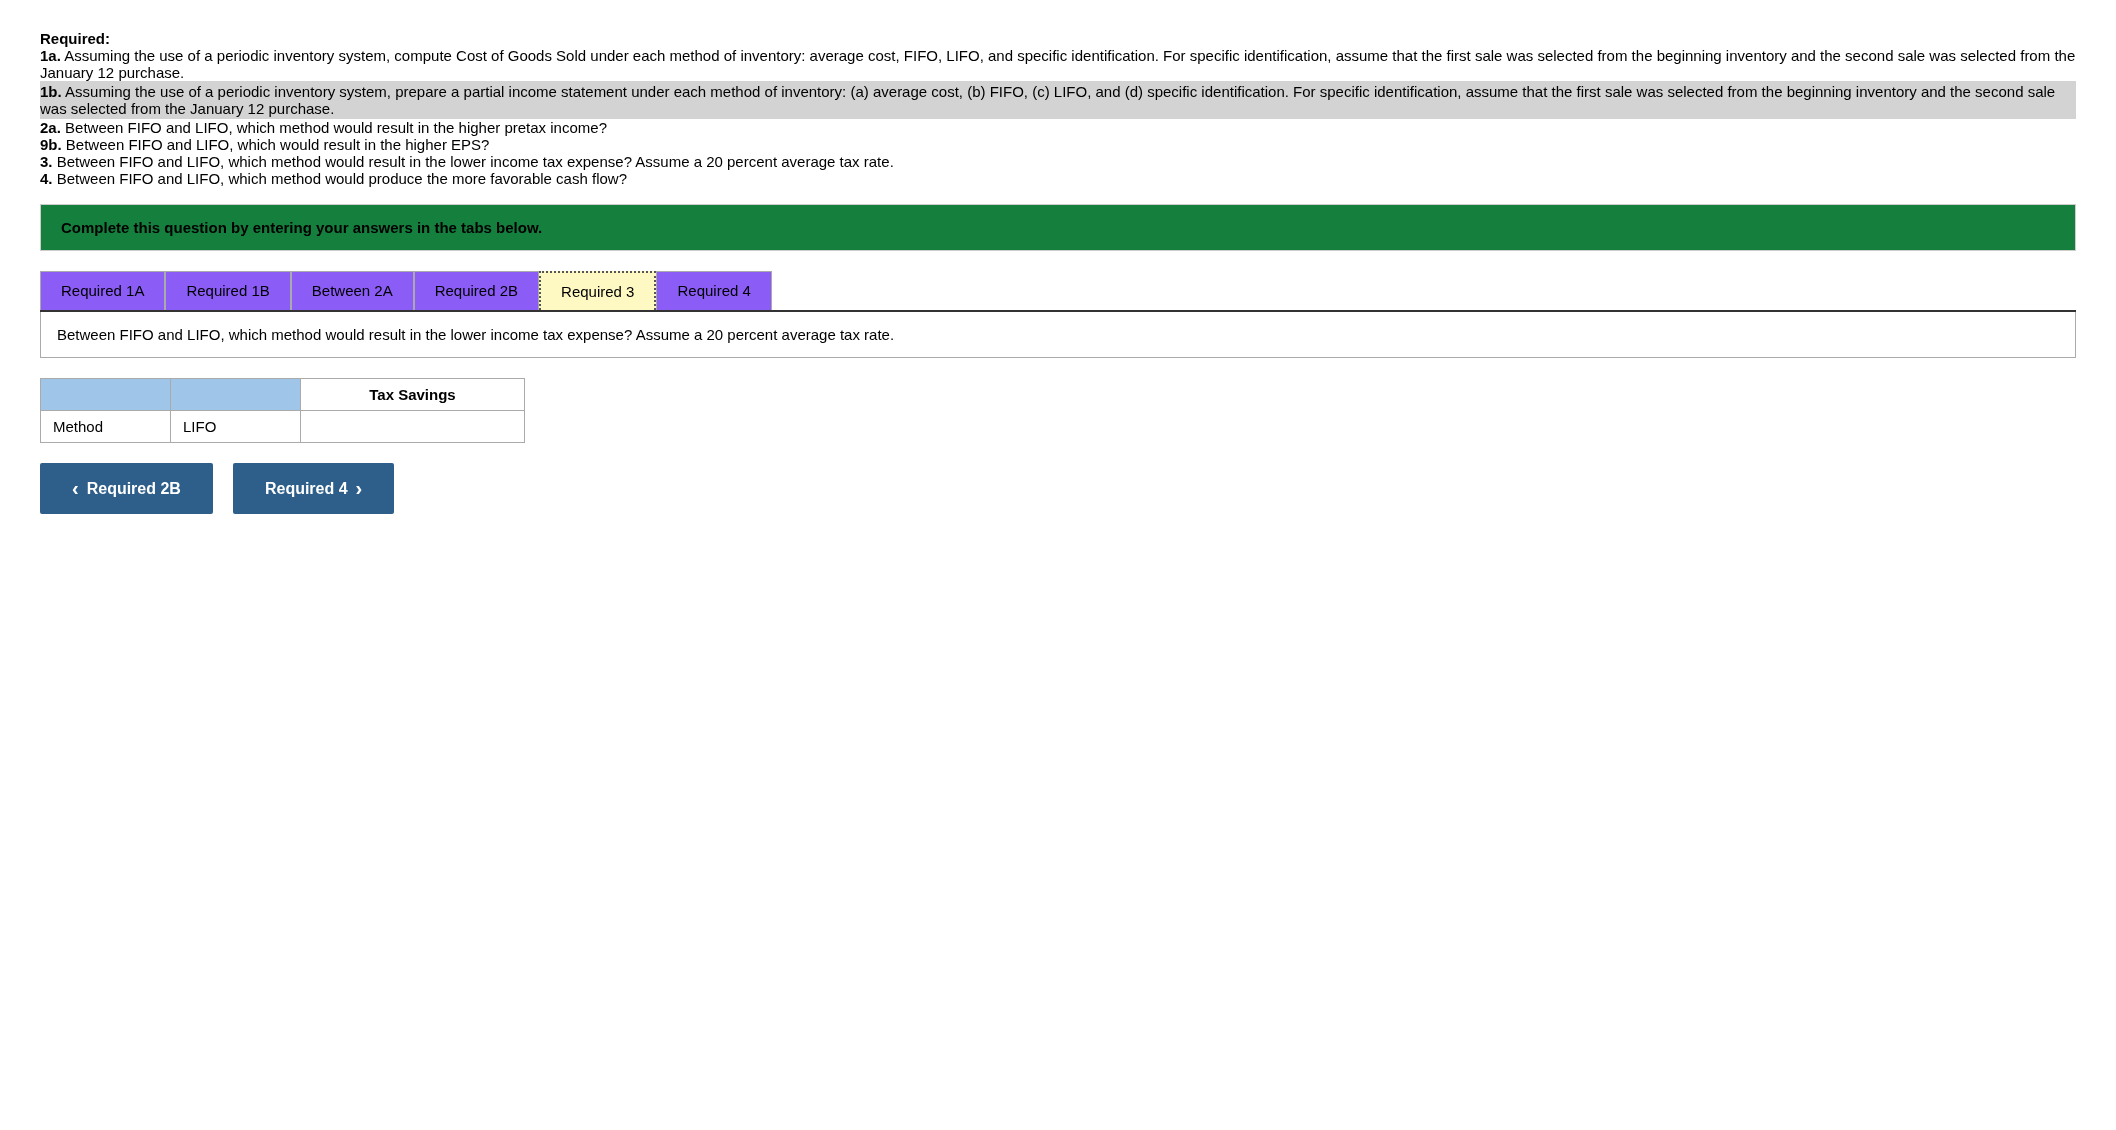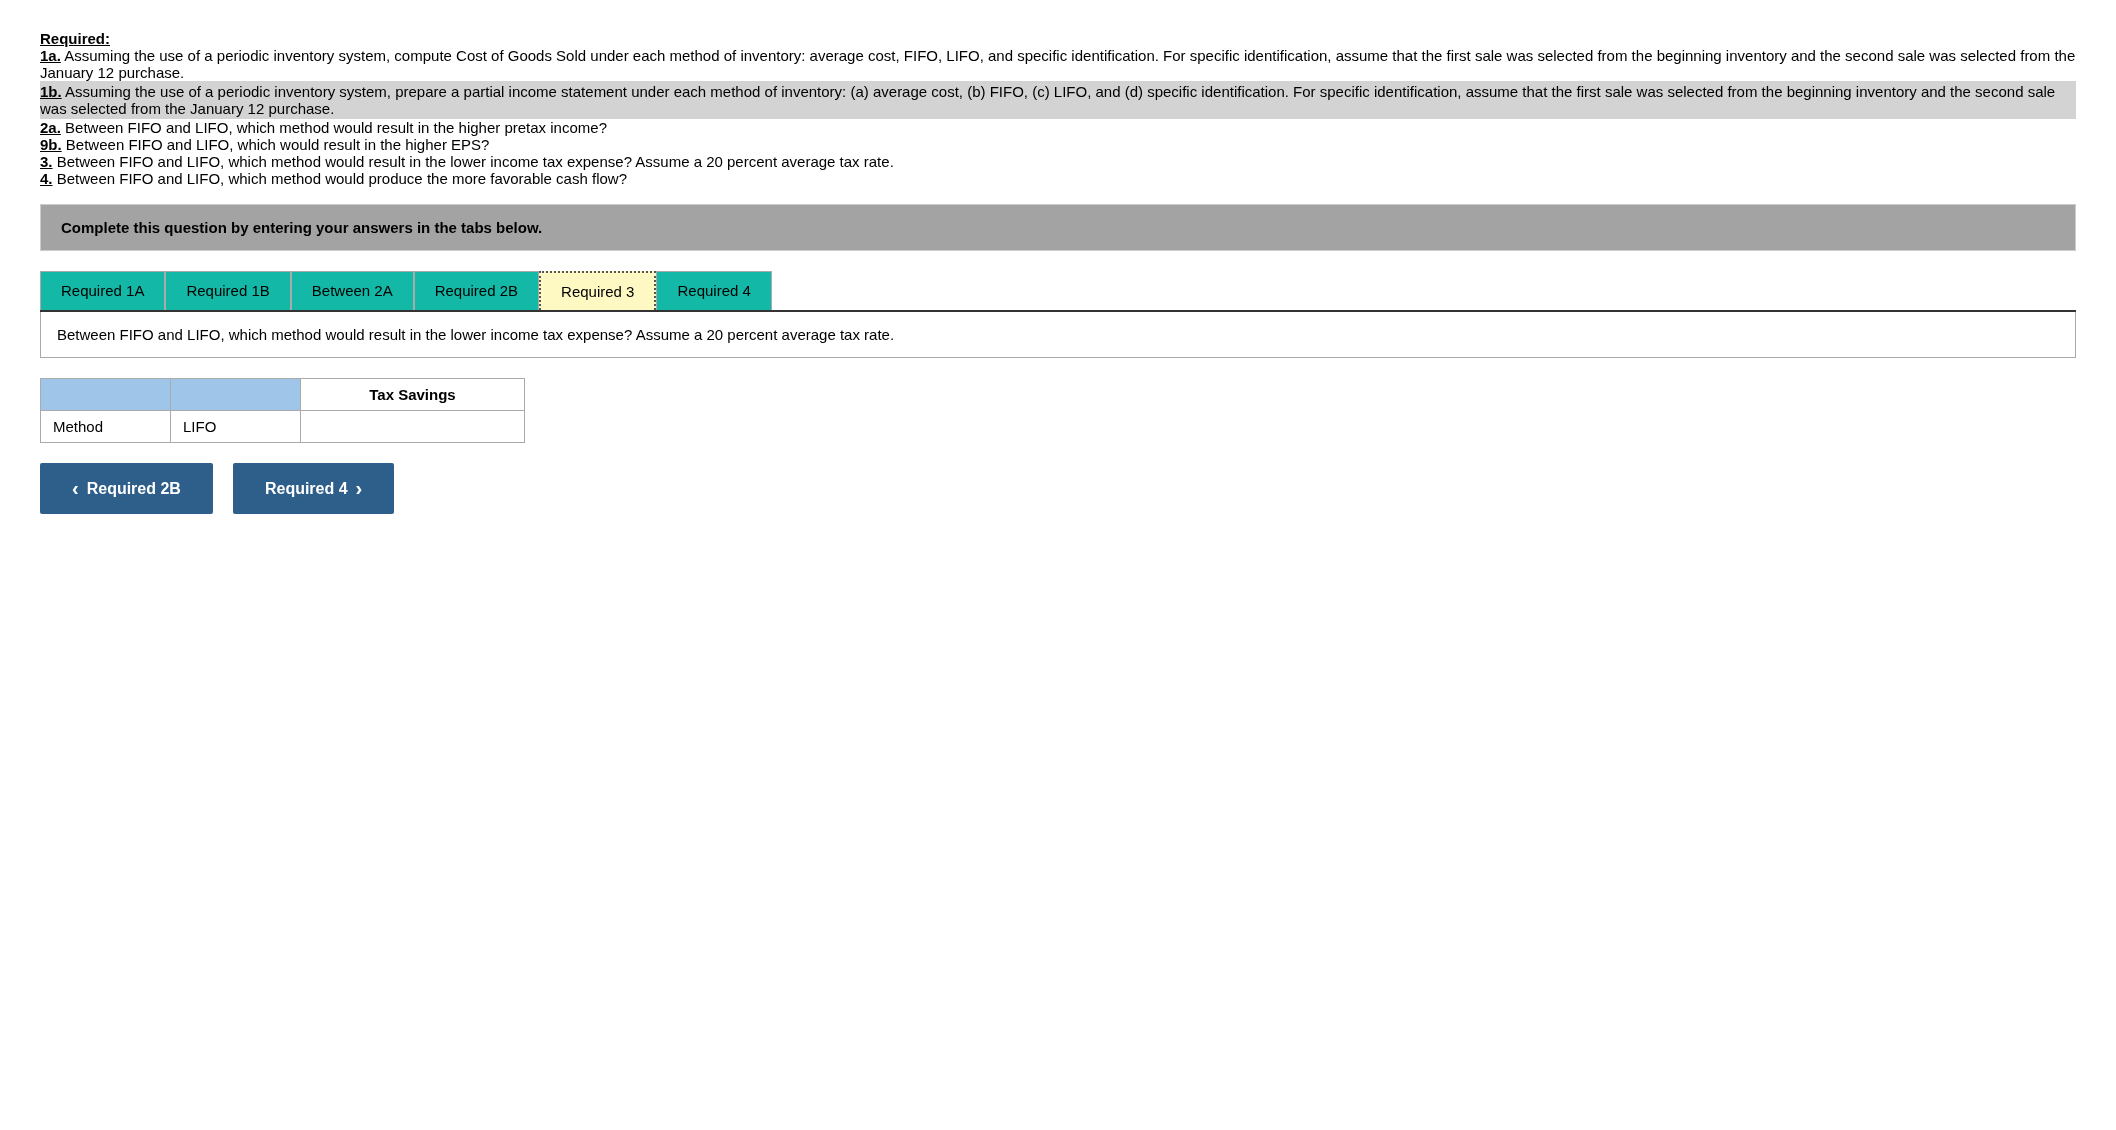--- a/index.html
+++ b/index.html
@@ -10,40 +10,40 @@
 
     body {
       font-family: Arial, sans-serif;
       font-size: 15px;
       background: #fff;
       color: #000;
       padding: 30px 40px;
     }
 
     .complete-box {
-      background-color: #a3a3a3;
+      background-color: #15803d;
       border: 1px solid #ccc;
       padding: 14px 20px;
       margin-bottom: 20px;
       font-weight: bold;
       font-size: 15px;
     }
 
     .tabs-container {
       display: flex;
       border-bottom: 2px solid #333;
       margin-bottom: 0;
     }
 
     .tab {
       padding: 10px 20px;
       border: 1px solid #aaa;
       border-bottom: none;
       cursor: pointer;
-      background: #14b8a6;
+      background: #8b5cf6;
       font-size: 15px;
       white-space: nowrap;
     }
 
     .tab.active-dotted {
       border: 2px dotted #555;
       border-bottom: none;
       background: #fef9c3;
       text-align: right;
     }
@@ -122,21 +122,20 @@
       font-size: 20px;
     }
 
     .arrow-right::after {
       content: '›';
       font-size: 20px;
     }
 
     strong {
       font-weight: bold;
-      text-decoration: underline;
     }
   </style>
 </head>
 <body>
 
 
 
 <div>
   <p>
     <strong>Required:</strong>

